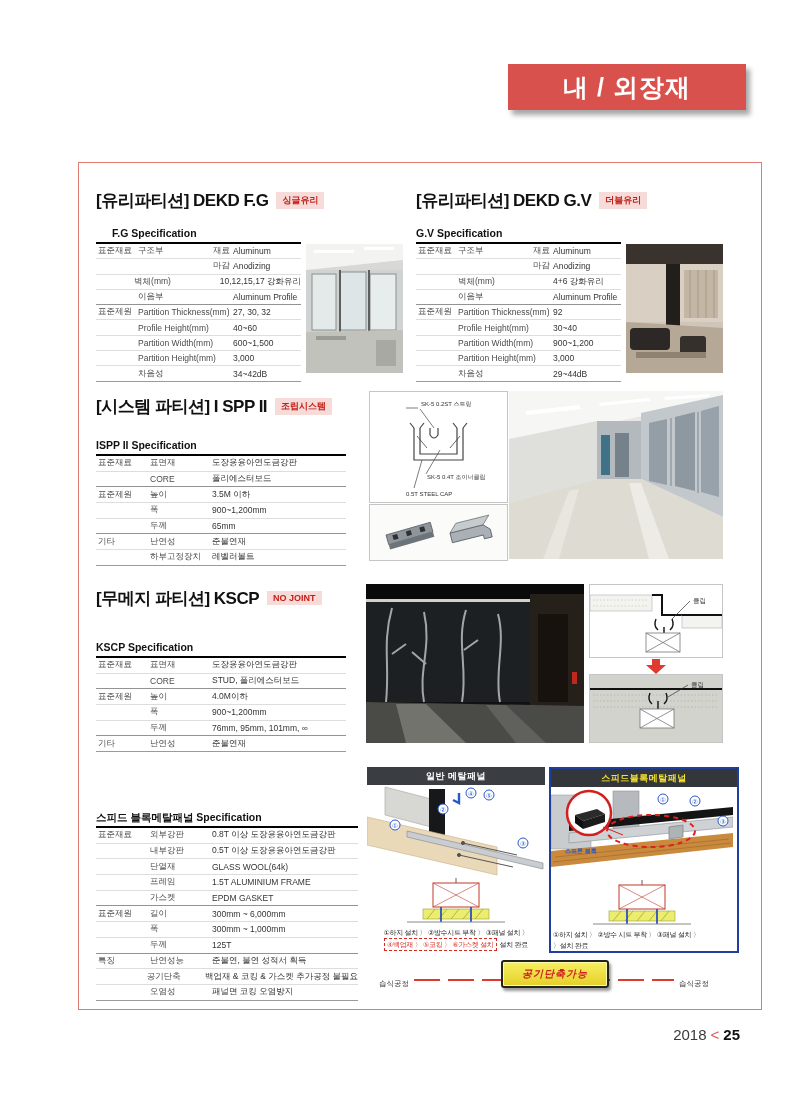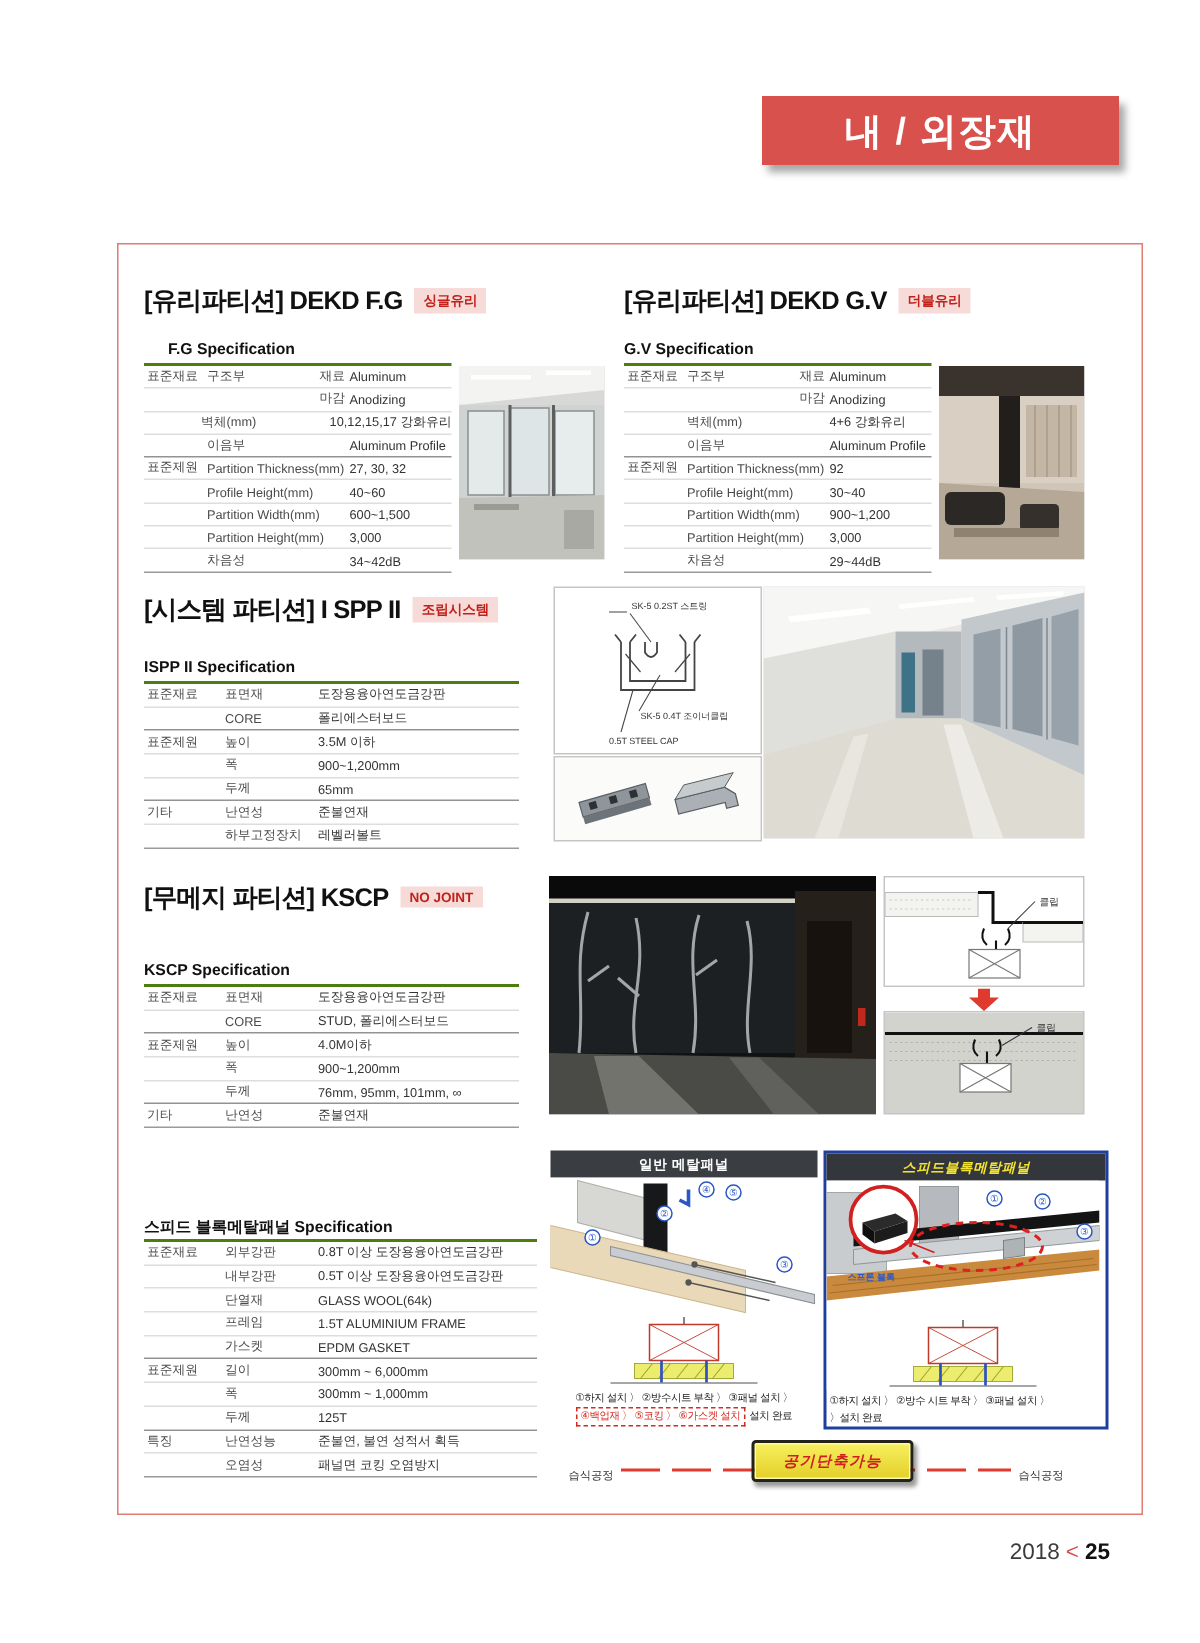--- a/index.html
+++ b/index.html
@@ -19,33 +19,33 @@
   .abs{position:absolute;}
   .sec-title{position:absolute;font-size:17px;font-weight:bold;color:#111;letter-spacing:-0.5px;white-space:nowrap;}
   .badge{display:inline-block;margin-left:8px;background:#f6dbd8;color:#c2201a;font-size:9px;font-weight:bold;
          padding:2px 6px;position:relative;top:-3px;letter-spacing:0;}
   .spec-head{position:absolute;font-size:10.5px;font-weight:bold;color:#111;white-space:nowrap;}
   
   .spec-table{position:absolute;border-bottom:1px solid #9a9a9a;}
   .spec-row{display:flex;align-items:center;border-top:1px solid #ddd;font-size:8.5px;color:#4a4a4a;white-space:nowrap;}
   .spec-row:first-child{border-top:2px solid #2b2b2b;}
   .spec-row.gs{border-top:1px solid #939393;}
-  .spec-row:first-child.gs{border-top:2px solid #4d7c0f;}
+  .spec-row:first-child.gs{border-top:2px solid #000000;}
   .t4 .spec-row{min-height:14.3px;}
   .t3 .spec-row{min-height:14.7px;}
   .t4 .c0{width:40px;padding-left:2px;}.t4 .c1{width:75px;}.t4 .c2{width:20px;}.t4 .c3{flex:1;color:#333;}
   .t3 .c0{width:52px;padding-left:2px;}.t3 .c1{width:62px;}.t3 .c2{flex:1;color:#333;}
   .photo{position:absolute;overflow:hidden;background:#ddd;}
   .diagbox{position:absolute;overflow:hidden;background:#fff;border:1px solid #c5c5c5;}
   svg{display:block;}
   
   .card{position:absolute;display:flex;flex-direction:column;}
   .card-banner{height:18px;display:flex;align-items:center;justify-content:center;
                background:#3a3d42;color:#fff;font-size:9px;font-weight:bold;letter-spacing:0.5px;}
-  .card-banner.yellow{color:#f4e42e;background:#33363b;font-style:italic;}
+  .card-banner.yellow{color:#f4e42e;background:#33363b;}
   .card-right{border:2px solid #1e3f9e;background:#fff;}
   .caption{font-size:7px;line-height:11px;color:#222;padding:2px 2px 0 2px;letter-spacing:-0.3px;white-space:nowrap;}
   .caption .red-dashed{display:inline-block;border:1px dashed #d42a20;color:#d42a20;padding:0 2px;margin-right:3px;}
   .wet-row{position:absolute;display:flex;align-items:flex-start;font-size:7.5px;font-weight:normal;color:#333;margin-top:16px;}
   .wet-line{flex:1;height:2px;margin:0 5px;
     background:repeating-linear-gradient(90deg,#e0392e 0,#e0392e 26px,transparent 26px,transparent 34px);}
   .speed-badge{position:absolute;display:flex;align-items:center;justify-content:center;
     background:linear-gradient(#f8f060,#e3cf28);border:2px solid #23231a;border-radius:3px;
     box-shadow:inset 0 0 0 1px #fdfbb0, 2px 3px 3px rgba(0,0,0,.4);
     color:#cf2020;font-weight:bold;font-style:italic;font-size:10px;letter-spacing:1px;}
@@ -481,20 +481,25 @@
         <span class="c1">두께</span>
         <span class="c2">125T</span>
       </div>
       <div class="spec-row gs">
         <span class="c0">특징</span>
         <span class="c1">난연성능</span>
         <span class="c2">준불연, 불연 성적서 획득</span>
       </div>
       <div class="spec-row">
         <span class="c0"></span>
+        <span class="c1">공기단축</span>
+        <span class="c2">백업재 &amp; 코킹 &amp; 가스켓 추가공정 불필요</span>
+      </div>
+      <div class="spec-row">
+        <span class="c0"></span>
         <span class="c1">오염성</span>
         <span class="c2">패널면 코킹 오염방지</span>
       </div>
     </div>
 
   <div class="card" style="left:288px;top:604px;width:178px;text-align:center;">
     <div class="card-banner">일반 메탈패널</div>
     <svg width="178" height="92" viewBox="0 0 178 92">
       <rect width="178" height="92" fill="#ffffff"></rect>
       <polygon points="18,2 72,16 72,44 18,30" fill="#d7d7d4" stroke="#aeaeab" stroke-width="0.7"></polygon>

